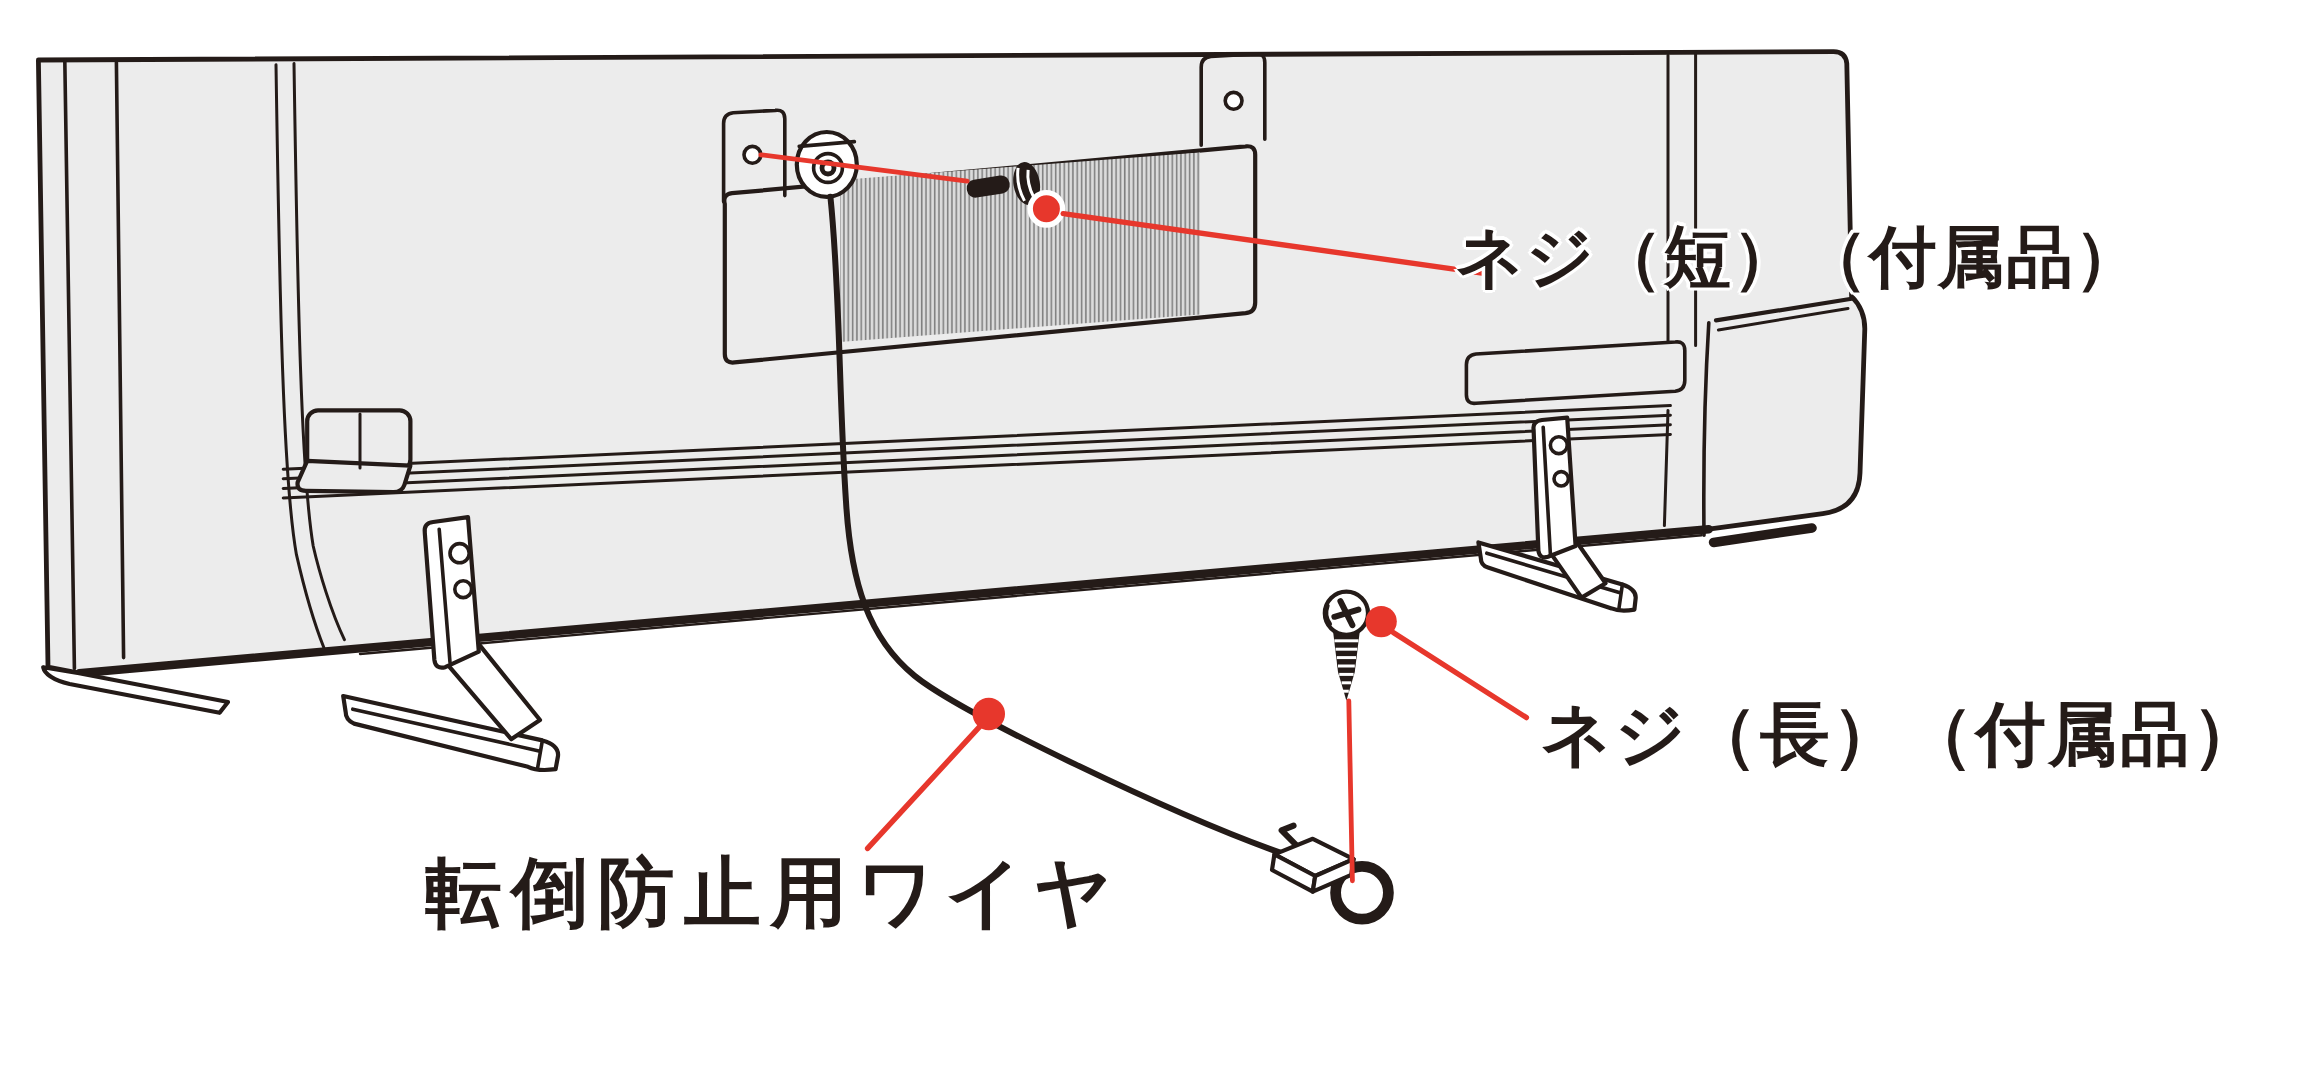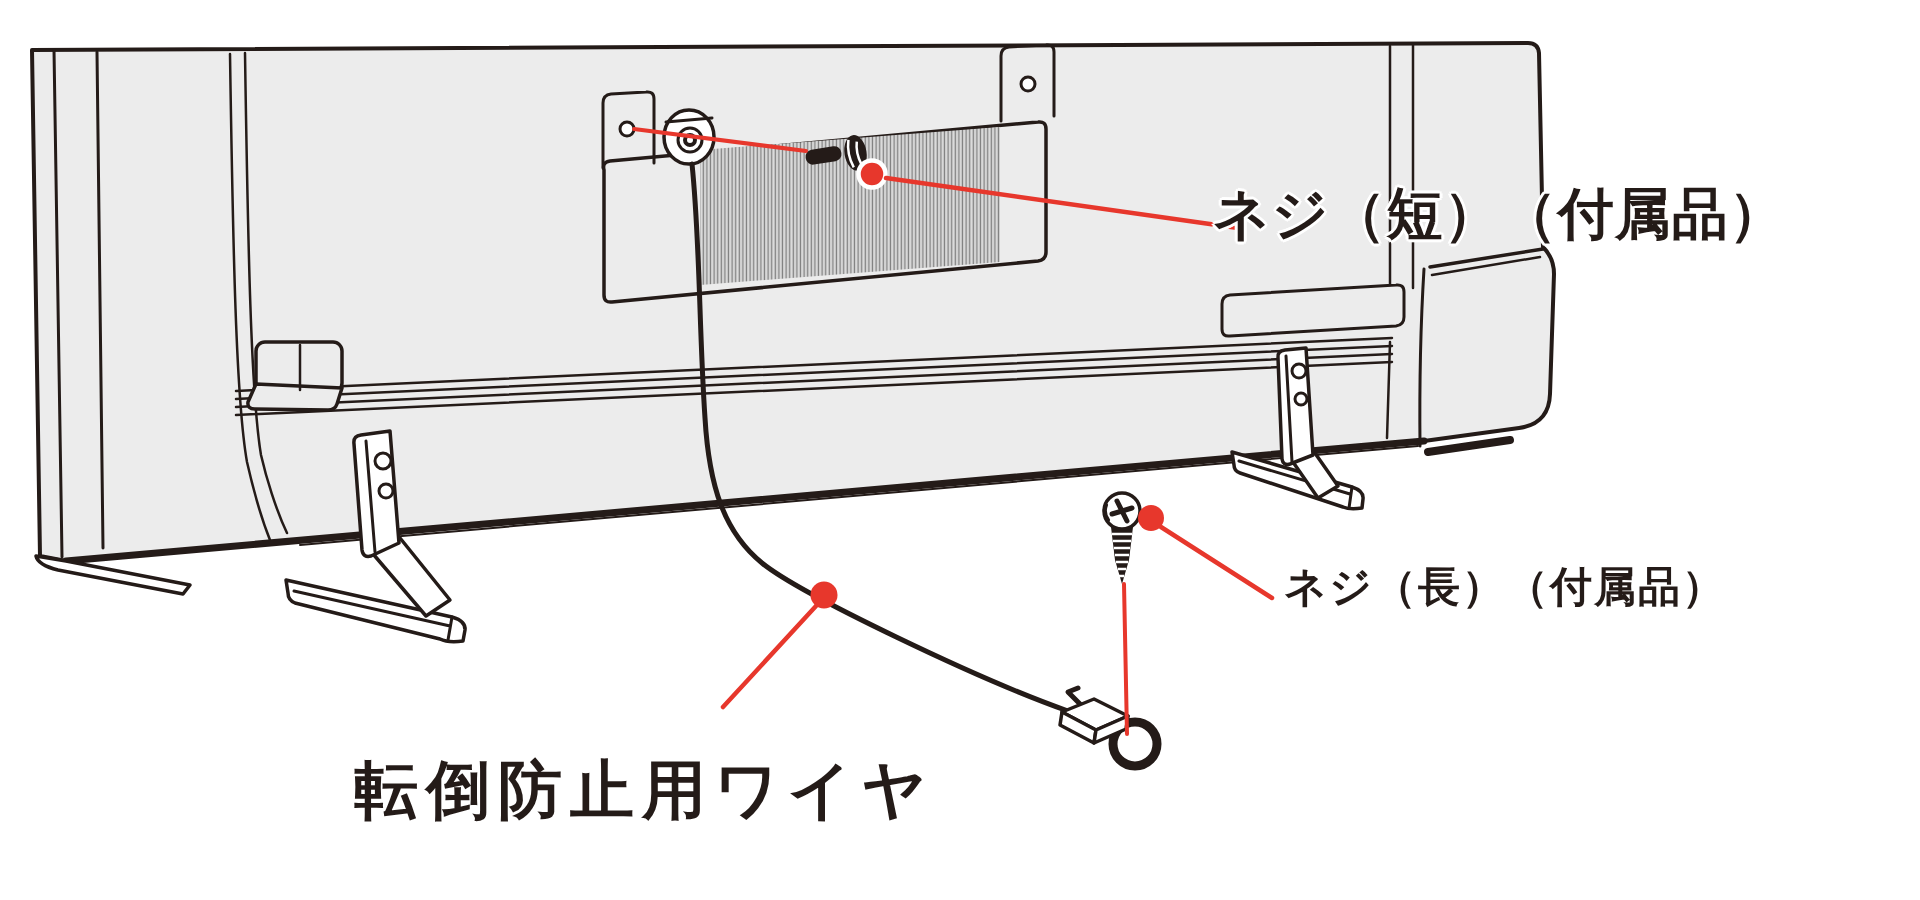--- a/index.html
+++ b/index.html
@@ -9,22 +9,22 @@
   .ink-s{stroke:var(--ink);fill:none;stroke-linecap:round;stroke-linejoin:round;}
   .ink-f{fill:var(--ink);stroke:none;}
   .panel{fill:var(--panel);stroke:var(--ink);stroke-linejoin:round;}
   .white{fill:#ffffff;stroke:var(--ink);stroke-linejoin:round;}
   .red-l{stroke:var(--red);fill:none;stroke-linecap:round;}
   .red-f{fill:var(--red);}
   .callout-label{position:absolute;color:var(--ink);font-weight:700;line-height:1;white-space:nowrap;
     text-shadow:-3px 0 0 #fff,3px 0 0 #fff,0 -3px 0 #fff,0 3px 0 #fff,
                 -2px -2px 0 #fff,2px -2px 0 #fff,-2px 2px 0 #fff,2px 2px 0 #fff;}
   #label-screw-short{left:1213px;top:186px;font-size:56px;letter-spacing:1px;}
-  #label-screw-long{left:1284px;top:566px;font-size:42px;letter-spacing:2px;}
-  #label-wire{left:354px;top:712px;font-size:64px;letter-spacing:8px;margin-top:46px;}
+  #label-screw-long{left:1284px;top:584px;font-size:58px;letter-spacing:2px;}
+  #label-wire{left:354px;top:712px;font-size:64px;letter-spacing:8px;}
 </style>
 </head>
 <body>
 
 <div id="stage">
 
   <svg id="art" width="1920" height="900" viewBox="0 0 1920 900">
 
     <defs>
       <pattern id="hatch" patternUnits="userSpaceOnUse" width="3.6" height="8">

